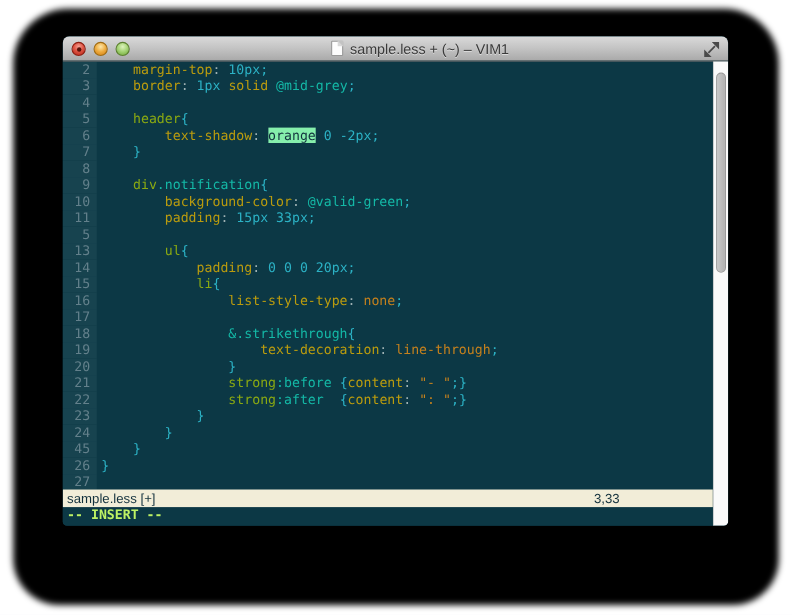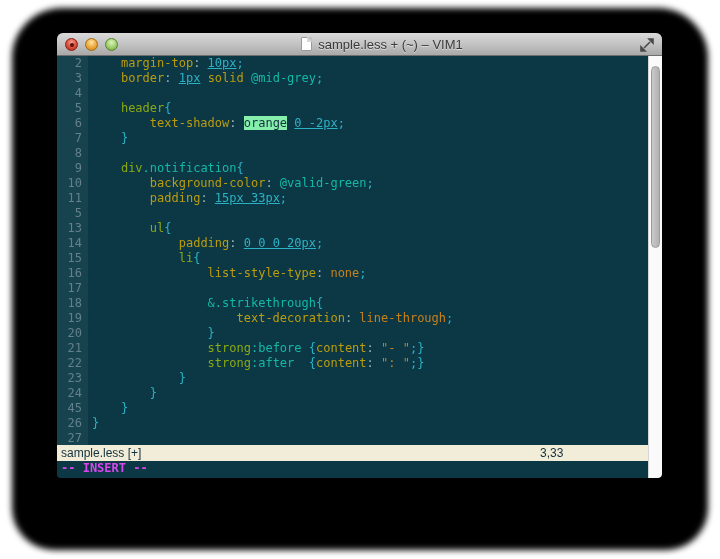--- a/index.html
+++ b/index.html
@@ -44,42 +44,42 @@
   
   .editor { height:389px; overflow:hidden; background:#0c3845;
             font-family:"DejaVu Sans Mono", monospace; font-size:12px; line-height:15px; }
   .row { display:flex; height:15px; white-space:pre; }
   .lnum { width:31px; flex:0 0 31px; background:#17434f; color:#63808b;
           text-align:right; padding-right:6px; }
   .code { padding-left:4px; }
   .tk-ws    { color:#93a1a1; }
   .tk-prop  { color:#bb9c0e; }
   .tk-colon { color:#9fb2b4; }
-  .tk-val   { color:#2cb2c5;text-decoration:underline; }
+  .tk-val   { color:#2cb2c5; }
   .tk-punct { color:#2cb2c5; }
   .tk-sel   { color:#8aa912; }
   .tk-cls   { color:#14b8a6; }
   .tk-amber { color:#c5811d;margin-top:33px; }
   .tk-hl    { background:#86efac; color:#11323d; }
 
   
   .scrollbar { width:14px; background:#fafafa; border-left:1px solid #d6d6d6;
                position:relative; border-radius:0 0 4px 0; }
   .thumb { position:absolute; left:2px; top:10px; width:9px; height:182px; border-radius:5px;
            background:linear-gradient(90deg,#c9c9c9,#b1b1b1); border:1px solid #9b9b9b; }
 
   
   .statusbar { height:16px; background:#f2edd8; color:#12303c; position:relative;
                font-family:Liberation Sans, sans-serif; font-size:12px; line-height:16px; }
   .sb-file { position:absolute; left:4px; }
   .sb-ruler { position:absolute; left:483px;text-align:center; }
   .sb-pos { position:absolute; right:5px;margin-top:36px; }
 
   
-  .modeline { height:17px; background:#0c3845; color:#d946ef; font-weight:bold;
+  .modeline { height:17px; background:#0c3845; color:#bef264; font-weight:bold;
               font-family:"DejaVu Sans Mono", monospace; font-size:12px; line-height:15px;
               padding-left:4px; }
 </style>
 </head>
 <body>
 
 <div class="shadow-slab"></div>
 
 <div class="window">
 

